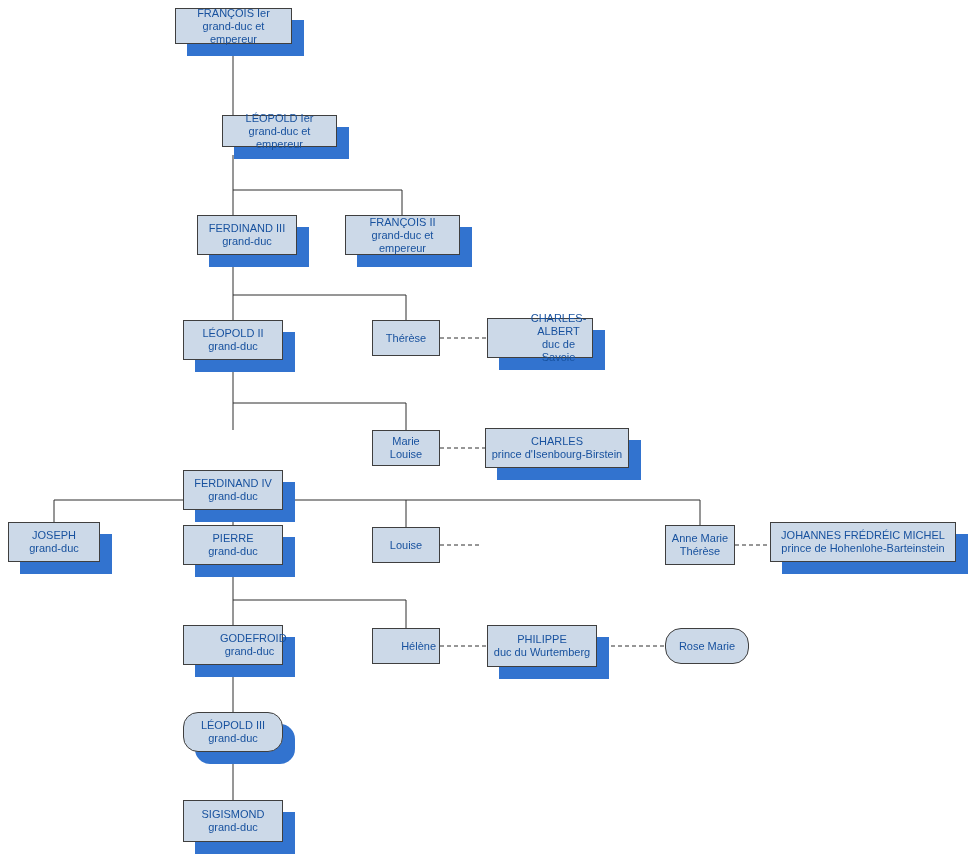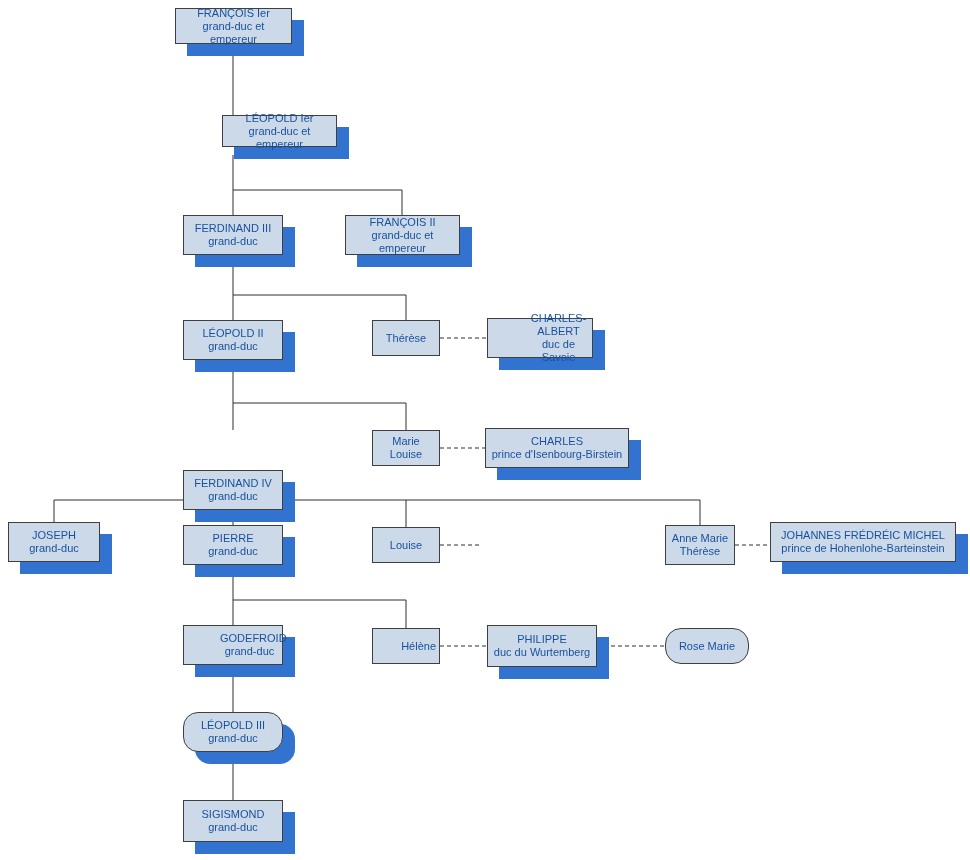--- a/index.html
+++ b/index.html
@@ -76,21 +76,21 @@
   <div class="node shadow" style="left:175px;top:8px;width:117px;height:36px;">
     <div class="name">FRANÇOIS Ier</div>
     <div class="sub">grand-duc et empereur</div>
   </div>
 
   <div class="node shadow" style="left:175px;top:115px;width:115px;height:32px;margin-left:47px;">
     <div class="name">LÉOPOLD Ier</div>
     <div class="sub">grand-duc et empereur</div>
   </div>
 
-  <div class="node shadow" style="left:183px;top:215px;width:100px;height:40px;">
+  <div class="node shadow" style="left:197px;top:215px;width:100px;height:40px;">
     <div class="name">FERDINAND III</div>
     <div class="sub">grand-duc</div>
   </div>
 
   <div class="node shadow" style="left:345px;top:215px;width:115px;height:40px;">
     <div class="name">FRANÇOIS II</div>
     <div class="sub">grand-duc et empereur</div>
   </div>
 
   <div class="node shadow" style="left:183px;top:320px;width:100px;height:40px;">

